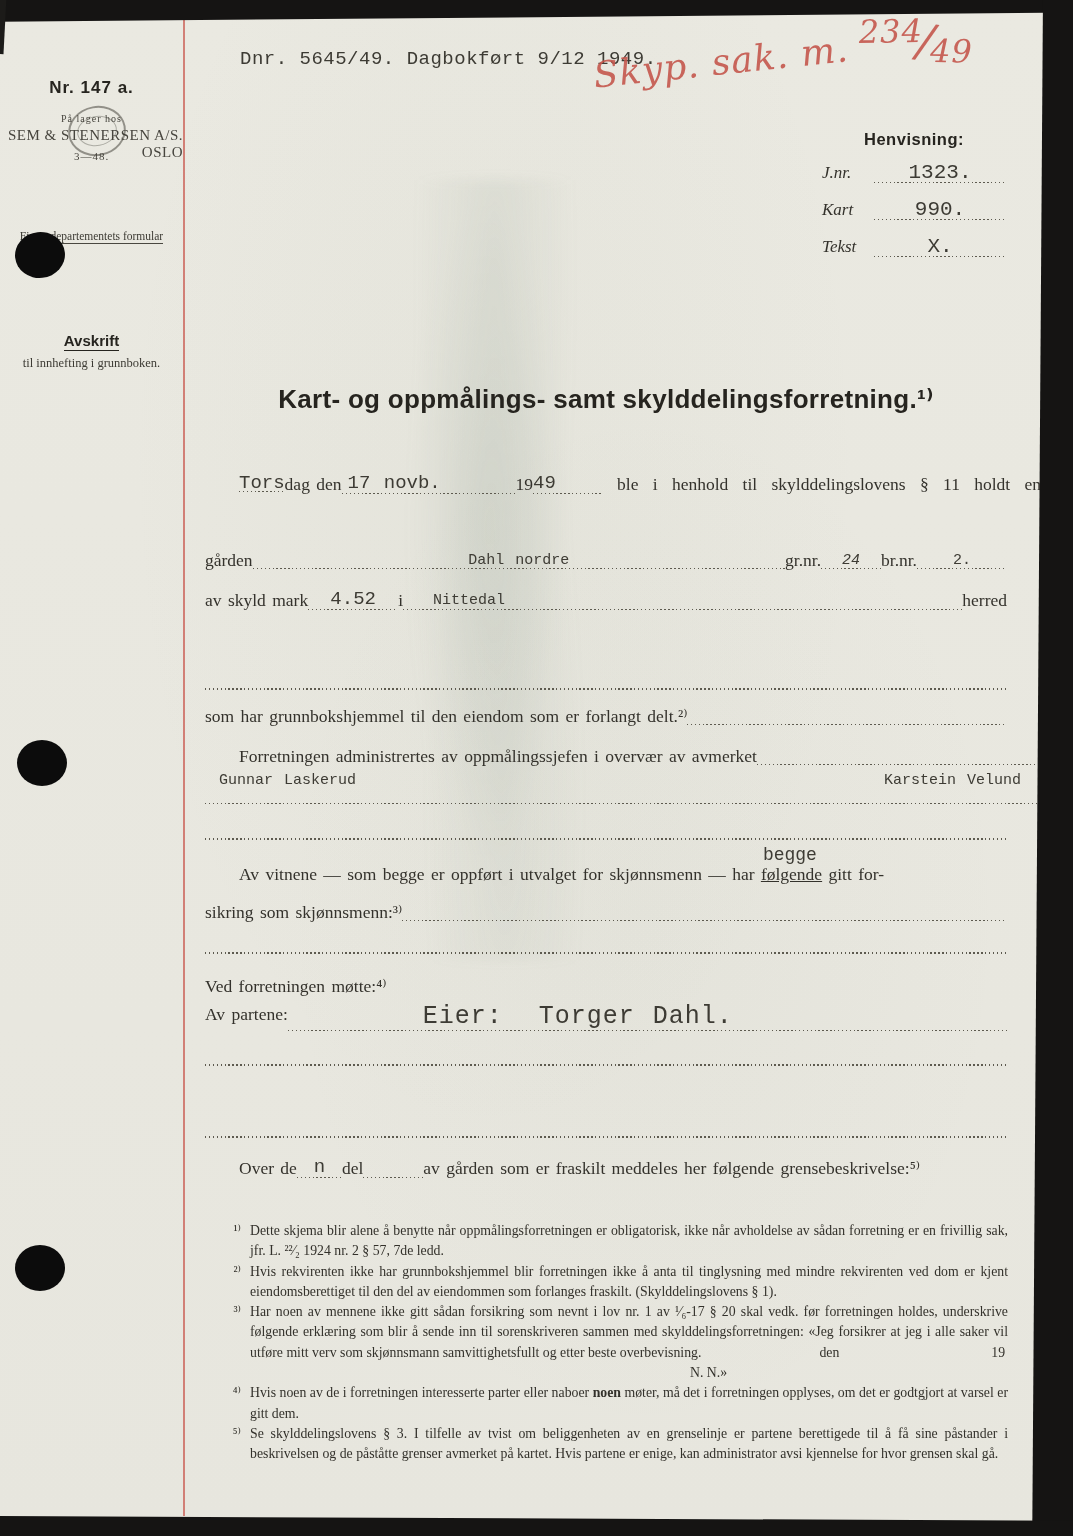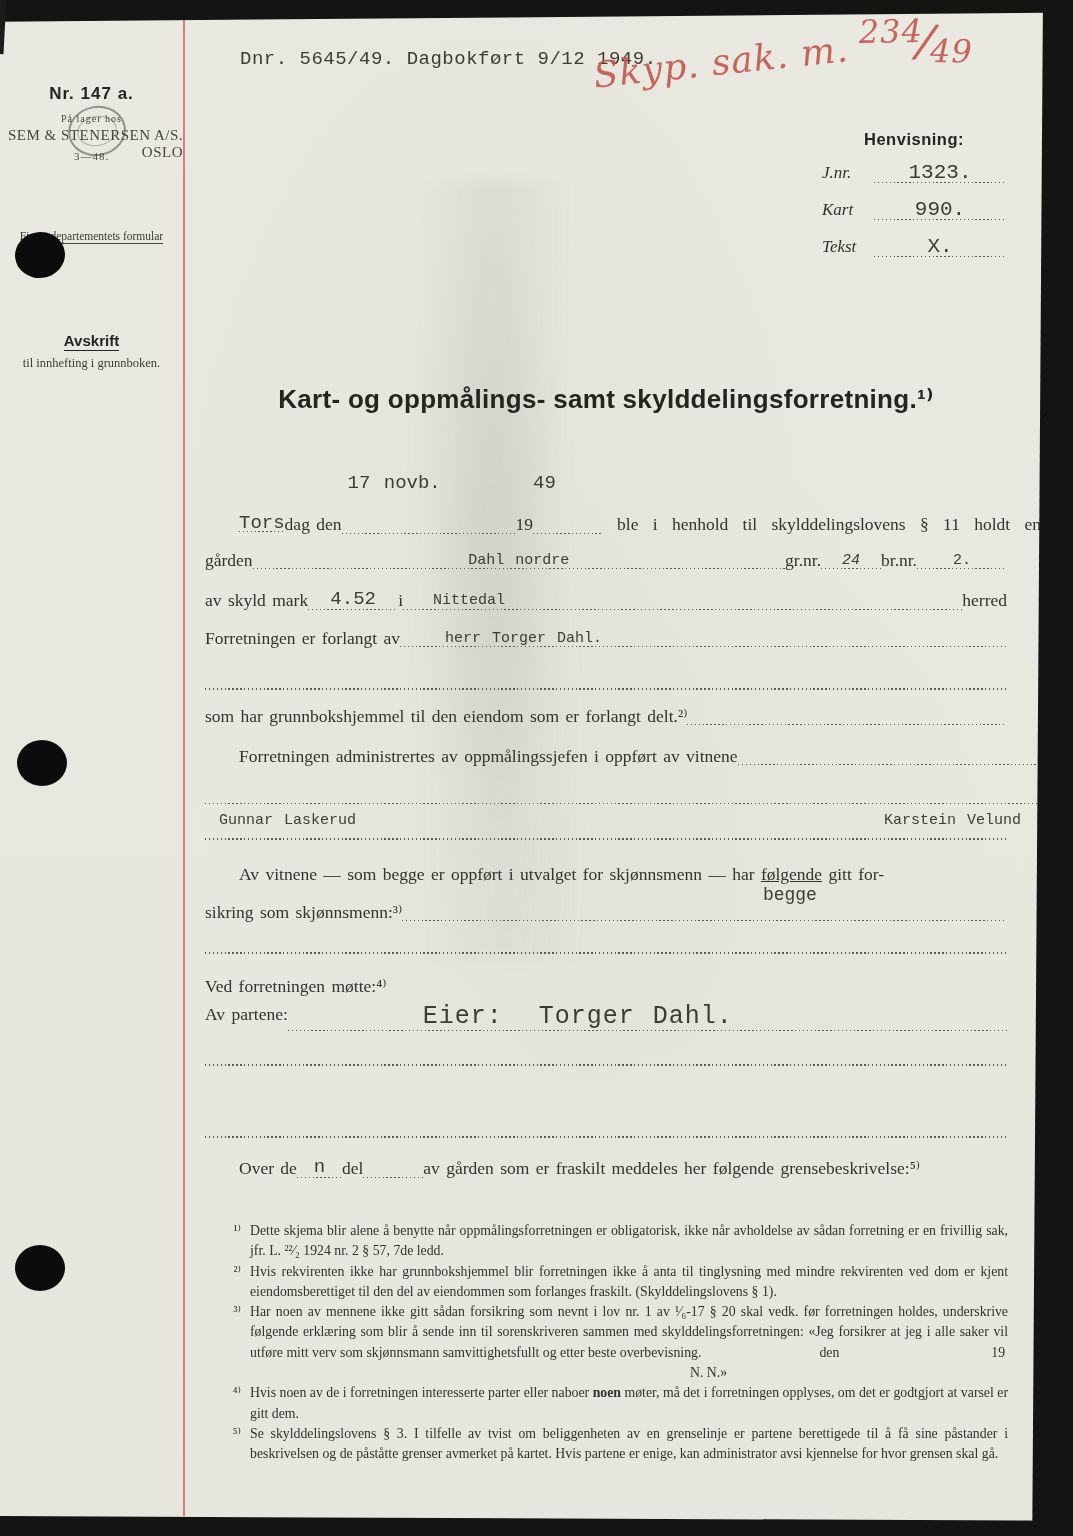--- a/index.html
+++ b/index.html
@@ -29,34 +29,34 @@
     background:
       radial-gradient(ellipse at 50% 12%, rgba(110,130,115,0.10), transparent 60%),
       radial-gradient(ellipse at 45% 45%, rgba(110,130,115,0.08), transparent 55%),
       radial-gradient(ellipse at 55% 80%, rgba(110,130,115,0.08), transparent 55%);
     filter:blur(6px);
   }
 
   
   .margin-col { position:absolute; left:0; top:0; width:183px; height:100%; }
   .m-abs { position:absolute; left:0; width:100%; text-align:center; }
-  .form-number { top:84px; font-family:"Liberation Sans","DejaVu Sans",sans-serif; font-weight:bold; font-size:17px; letter-spacing:1px; color:#26241f; }
+  .form-number { top:78px; font-family:"Liberation Sans","DejaVu Sans",sans-serif; font-weight:bold; font-size:17px; letter-spacing:1px; color:#26241f; }
   .stock1 { top:113px; font-size:10px; letter-spacing:1px; color:#47453e; }
   .stock2 { top:127px; font-size:15px; letter-spacing:0.5px; color:#47453e;text-align:right; }
   .stock3 { top:150px; font-size:11px; letter-spacing:1px; color:#47453e; }
   .stamp { position:absolute; left:68px; top:106px; width:54px; height:46px; border:2px solid rgba(58,56,48,0.5); border-radius:50%; transform:rotate(-10deg); }
   .stamp::after { content:""; position:absolute; left:7px; top:8px; right:7px; bottom:8px; border:1px solid rgba(58,56,48,0.35); border-radius:50%; }
   .department { top:230px; font-size:11.5px; color:#3c3a33; }
   .department .u { border-bottom:1.2px solid #4a4840; padding-bottom:1px; }
   .avskrift { top:332px; font-family:"Liberation Sans","DejaVu Sans",sans-serif; font-weight:bold; font-size:15px; color:#26241f; }
   .avskrift .u { border-bottom:1.6px solid #26241f; padding-bottom:1px; }
   .avskrift-sub { top:356px; font-size:12.5px; color:#3c3a33; }
 
   
-  .t { font-family:"Liberation Mono","DejaVu Sans Mono",monospace; color:#3d3b34; white-space:pre; position:relative; top:-2px; font-size:19px;margin-top:40px; }
+  .t { font-family:"Liberation Mono","DejaVu Sans Mono",monospace; color:#3d3b34; white-space:pre; position:relative; top:-2px; font-size:19px; }
   .t-lg { font-size:15px; }
   .t-xl { font-size:25px; letter-spacing:1px; }
 
   .dnr-line { position:absolute; left:240px; top:48px; font-family:"Liberation Mono","DejaVu Sans Mono",monospace; font-size:19px; letter-spacing:0.5px; color:#3d3b34; }
 
   .handwriting { position:absolute; left:592px; top:20px; width:475px; transform:rotate(-6deg); font-family:"DejaVu Serif","Liberation Serif",serif; font-style:italic; font-size:36px; color:rgba(196,87,76,0.9); letter-spacing:1px; white-space:nowrap; }
   .hw-num { display:inline-block; transform:translateY(-14px) rotate(5deg); font-size:32px; }
   .hw-slash { display:inline-block; transform:rotate(14deg) translateY(4px); font-size:46px; margin:0 -6px; }
   .hw-den { display:inline-block; transform:translateY(12px) rotate(7deg); font-size:32px; }
 
@@ -170,34 +170,30 @@
   </div>
 
   <div class="row" style="top:590px">
     <span class="p">av skyld mark</span>
       <span class="fill dl w90"><span class="t">4.52</span></span>
       <span class="p">i</span>
       <span class="fill left dl" style="padding-left:30px"><span class="t t-lg">Nittedal</span></span>
       <span class="p">herred</span>
   </div>
 
-  <div class="row" style="top:628px">
-    <span class="p">Forretningen er forlangt av</span>
-      <span class="fill left dl" style="padding-left:45px"><span class="t t-lg">herr Torger Dahl.</span></span>
-  </div>
 
   <div class="hr-dots" style="top:688px"></div>
 
   <div class="row" style="top:706px">
     <span class="p">som har grunnbokshjemmel til den eiendom som er forlangt delt.²⁾</span>
       <span class="fill dl"></span>
   </div>
 
   <div class="row indent" style="top:746px">
-    <span class="p">Forretningen administrertes av oppmålingssjefen i oppført av vitnene</span>
+    <span class="p">Forretningen administrertes av oppmålingssjefen i overvær av avmerket</span>
       <span class="fill dl"></span>
   </div>
 
   <div class="row names-row dl" style="top:774px;height:28px">
     <span class="t t-lg">Gunnar Laskerud</span>
     <span class="t t-lg">Karstein Velund</span>
   </div>
 
   <div class="hr-dots" style="top:838px"></div>
 

